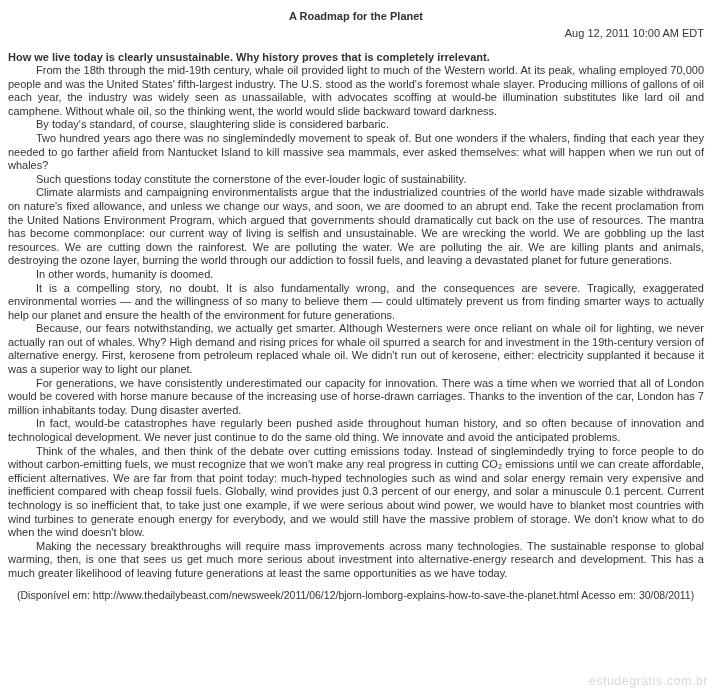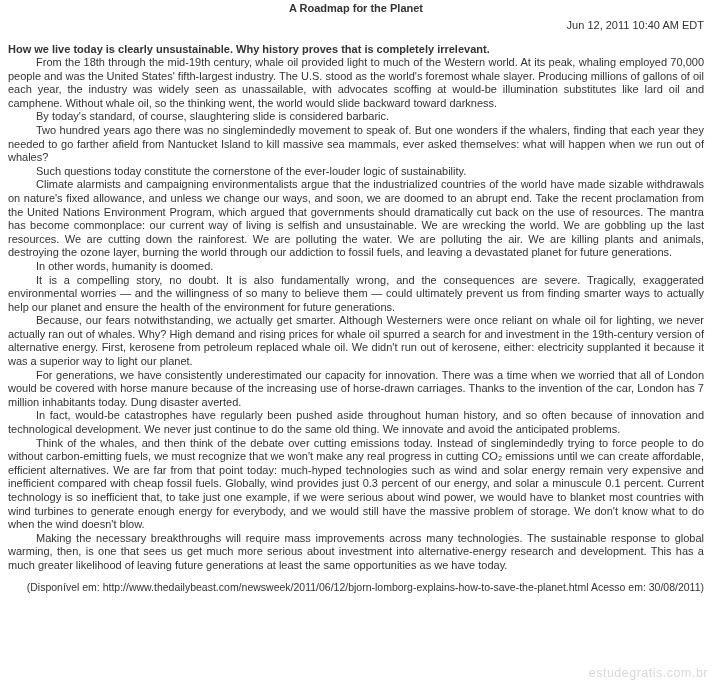--- a/index.html
+++ b/index.html
@@ -9,21 +9,21 @@
   }
   body {
     width: 712px;
     height: 696px;
     position: relative;
     overflow: hidden;
     font-family: "Liberation Sans", sans-serif;
     color: #333333;
   }
   .page {
-    padding: 2px 8px 0 8px;
+    padding: 10px 8px 0 8px;
   }
   .title {
     font-size: 11px;
     font-weight: bold;
     text-align: center;
     margin: 0 0 4px 0;
     line-height: 13px;
   }
   .byline-block {
     text-align: right;
@@ -45,41 +45,41 @@
     margin: 0;
     font-size: 11px;
     line-height: 13.6px;
     text-align: justify;
     text-indent: 28px;
   }
   .source {
     margin: 8px 0 18px 9px;
     font-size: 10.5px;
     line-height: 13px;
-    text-align: right;
+    text-align: left;
     text-indent: 0;
   }
   .watermark {
     position: absolute;
     right: 4px;
-    bottom: 16px;
+    bottom: 8px;
     font-size: 12.5px;
     color: #d8d8d8;
     letter-spacing: 0.5px;
   }
 </style>
 </head>
 <body>
 
 <div class="page">
 
   <h1 class="title">A Roadmap for the Planet</h1>
 
   <div class="byline-block">
-    <div>Jun 12, 2011 10:40 AM EDT</div>
+    <div>Aug 12, 2011 10:00 AM EDT</div>
   </div>
 
   <h2 class="subtitle">How we live today is clearly unsustainable. Why history proves that is completely irrelevant.</h2>
 
   <div class="article-body">
     <p>From the 18th through the mid-19th century, whale oil provided light to much of the Western world. At its peak, whaling employed 70,000 people and was the United States' fifth-largest industry. The U.S. stood as the world's foremost whale slayer. Producing millions of gallons of oil each year, the industry was widely seen as unassailable, with advocates scoffing at would-be illumination substitutes like lard oil and camphene. Without whale oil, so the thinking went, the world would slide backward toward darkness.</p>
     <p>By today's standard, of course, slaughtering slide is considered barbaric.</p>
     <p>Two hundred years ago there was no singlemindedly movement to speak of. But one wonders if the whalers, finding that each year they needed to go farther afield from Nantucket Island to kill massive sea mammals, ever asked themselves: what will happen when we run out of whales?</p>
     <p>Such questions today constitute the cornerstone of the ever-louder logic of sustainability.</p>
     <p>Climate alarmists and campaigning environmentalists argue that the industrialized countries of the world have made sizable withdrawals on nature's fixed allowance, and unless we change our ways, and soon, we are doomed to an abrupt end. Take the recent proclamation from the United Nations Environment Program, which argued that governments should dramatically cut back on the use of resources. The mantra has become commonplace: our current way of living is selfish and unsustainable. We are wrecking the world. We are gobbling up the last resources. We are cutting down the rainforest. We are polluting the water. We are polluting the air. We are killing plants and animals, destroying the ozone layer, burning the world through our addiction to fossil fuels, and leaving a devastated planet for future generations.</p>

